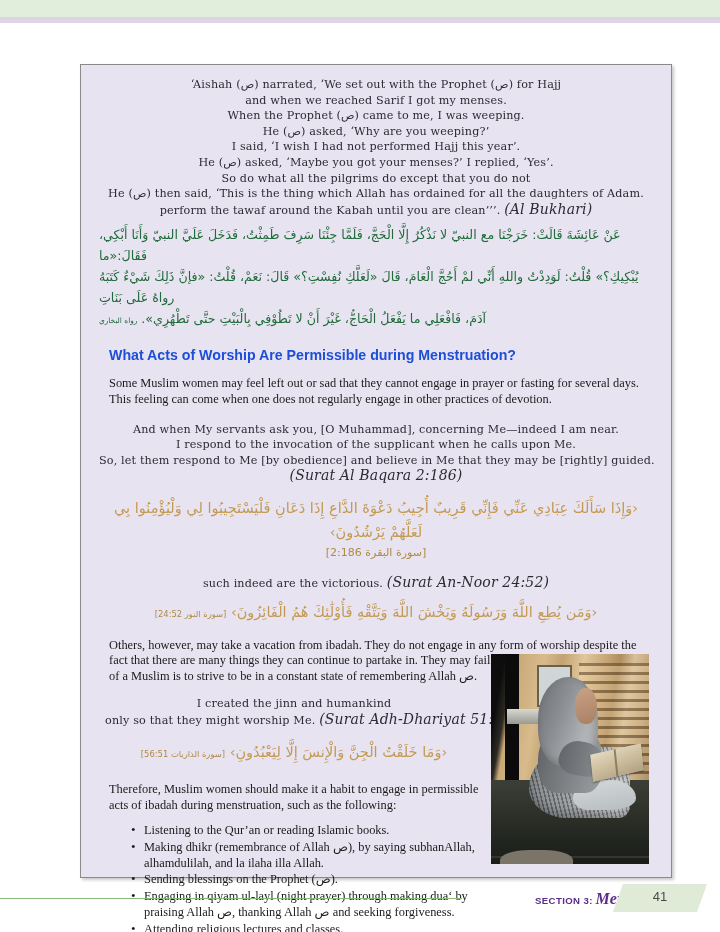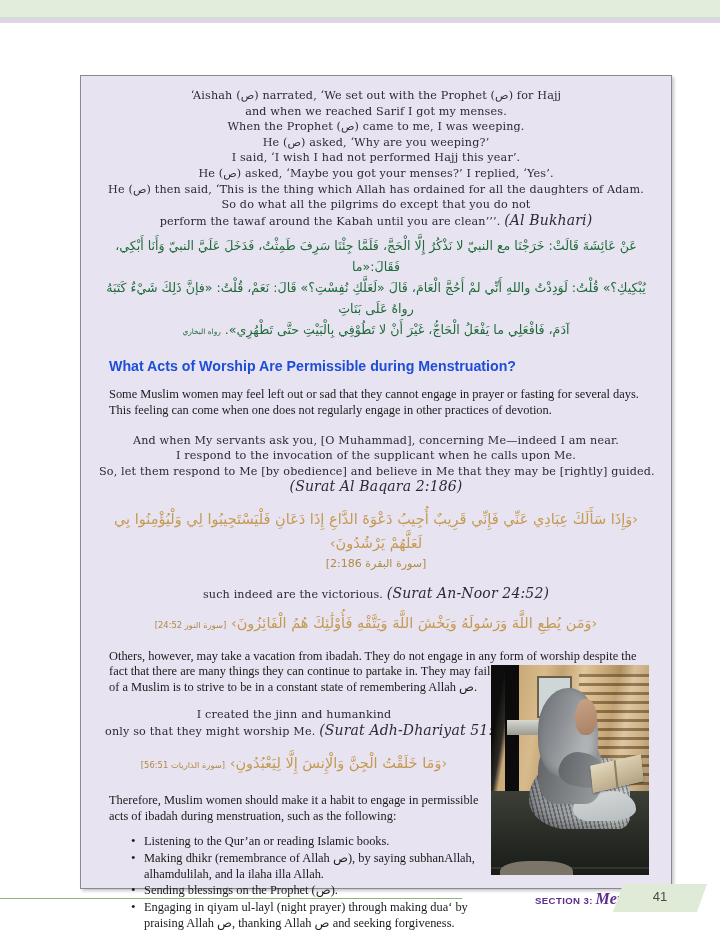--- a/index.html
+++ b/index.html
@@ -28,21 +28,21 @@
     position: absolute;
     left: 0; top: 18px;
     width: 720px; height: 5px;
     background: #ddd4e8;
   }
 
   
   .content-panel {
     position: absolute;
     left: 80px;
-    top: 75px;
+    top: 64px;
     width: 592px;
     height: 814px;
     background: #e8e3f0;
     border: 1px solid #8a8a8a;
     box-sizing: border-box;
     box-shadow: 2px 2px 3px rgba(0,0,0,0.22);
     padding: 12px 18px 10px 18px;
   }
 
   
@@ -56,21 +56,21 @@
   }
   .script-block .ln { display: block; white-space: nowrap; }
   .script-block .src {
     font-size: 14px;
     font-style: italic;
   }
 
   
   .arabic-hadith {
     direction: rtl;
-    text-align: center;
+    text-align: left;
     color: #1f6b3a;
     font-family: "DejaVu Sans", sans-serif;
     font-size: 12.6px;
     line-height: 21px;
     margin-top: 6px;
   }
   .arabic-hadith .ref {
     font-size: 7.4px;
     color: #1f6b3a;
   }
@@ -316,22 +316,22 @@
 
 <div class="content-panel">
 
   <div class="script-block">
     <span class="ln">‘Aishah (ص) narrated, ‘We set out with the Prophet (ص) for Hajj</span>
     <span class="ln">and when we reached Sarif I got my menses.</span>
     <span class="ln">When the Prophet (ص) came to me, I was weeping.</span>
     <span class="ln">He (ص) asked, ‘Why are you weeping?’</span>
     <span class="ln">I said, ‘I wish I had not performed Hajj this year’.</span>
     <span class="ln">He (ص) asked, ‘Maybe you got your menses?’ I replied, ‘Yes’.</span>
+    <span class="ln">So do what all the pilgrims do except that you do not</span>
     <span class="ln">He (ص) then said, ‘This is the thing which Allah has ordained for all the daughters of Adam.</span>
-    <span class="ln">So do what all the pilgrims do except that you do not</span>
     <span class="ln"><span>perform the tawaf around the Kabah until you are clean’’’.</span> <span class="src">(Al Bukhari)</span></span>
   </div>
 
   <div class="arabic-hadith">
     <div>عَنْ عَائِشَةَ قَالَتْ: خَرَجْنَا مع النبيّ لا نَذْكُرُ إِلَّا الْحَجَّ، فَلَمَّا جِئْنَا سَرِفَ طَمِثْتُ، فَدَخَلَ عَلَيَّ النبيّ وَأَنَا أَبْكِي، فَقَالَ:«ما</div>
     <div>يُبْكِيكِ؟» قُلْتُ: لَوَدِدْتُ واللهِ أَنِّي لمْ أَحُجَّ الْعَامَ، قَالَ «لَعَلَّكِ نُفِسْتِ؟» قَالَ: نَعَمْ، قُلْتُ: «فإنَّ ذَلِكَ شَيْءٌ كَتَبَهُ رواهُ عَلَى بَنَاتِ</div>
     <div><span>آدَمَ، فَافْعَلِي ما يَفْعَلُ الْحَاجُّ، غَيْرَ أَنْ لا تَطُوْفِي بِالْبَيْتِ حتَّى تَطْهُرِي».</span> <span class="ref">رواه البخاري</span></div>
   </div>
 
   <div class="section-heading">What Acts of Worship Are Permissible during Menstruation?</div>

